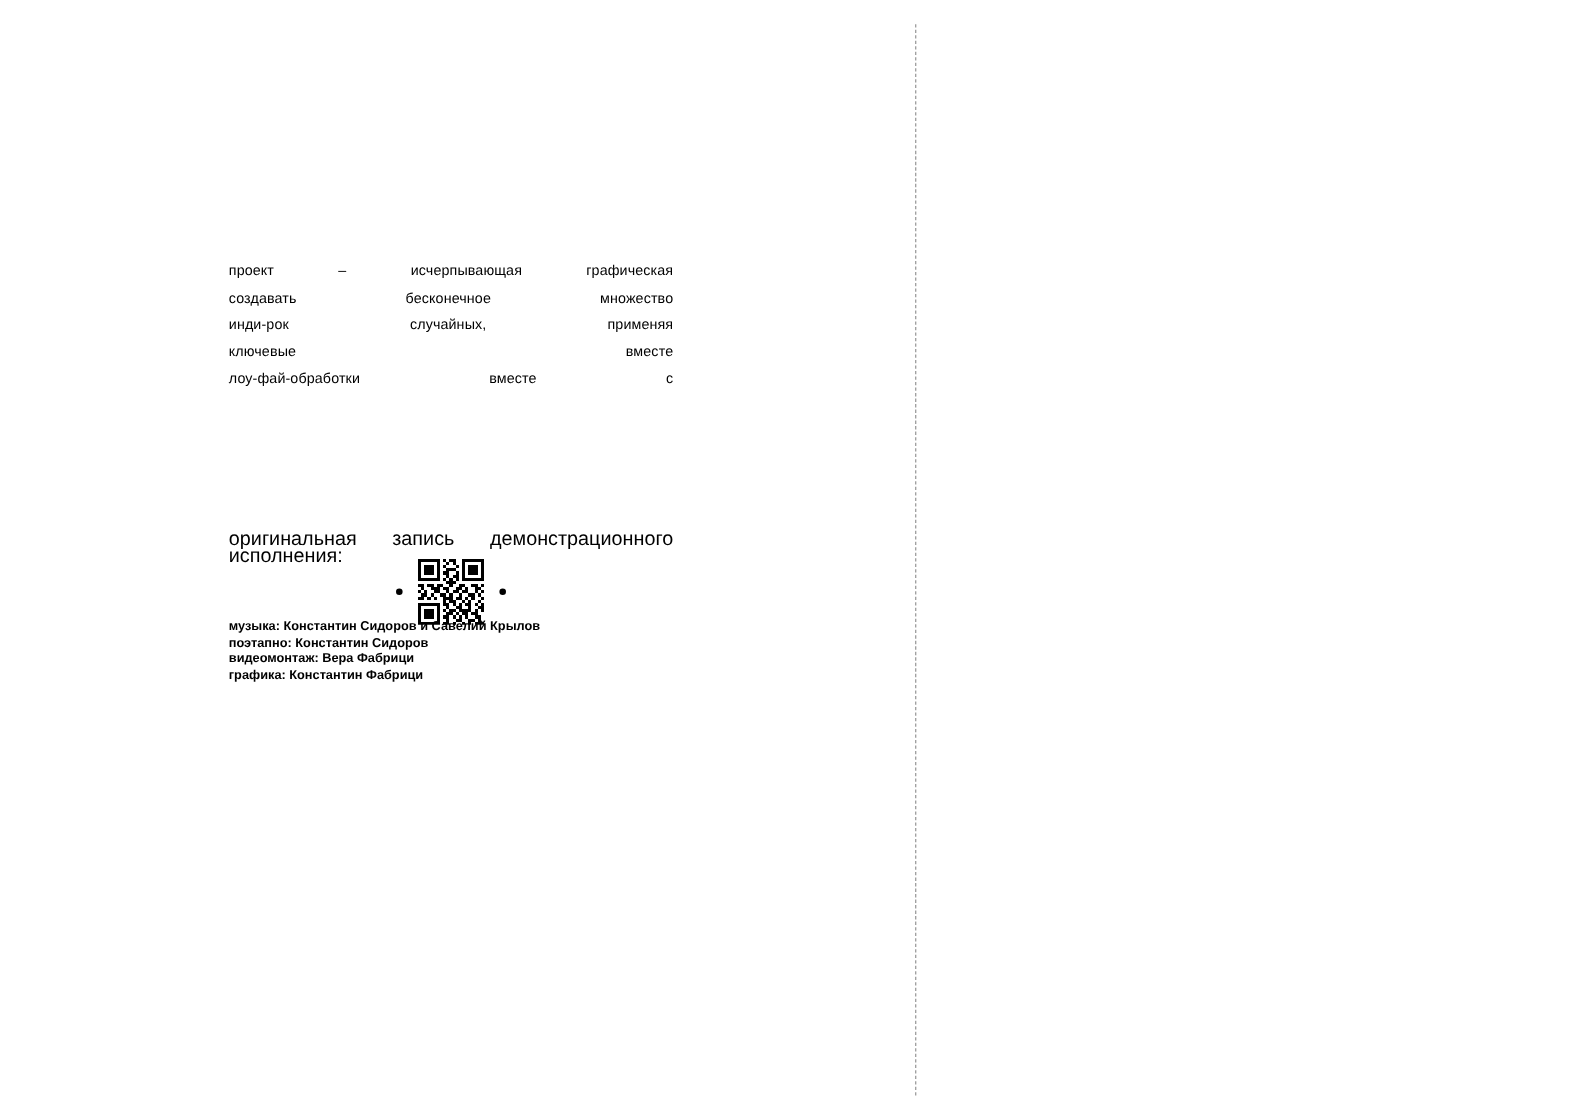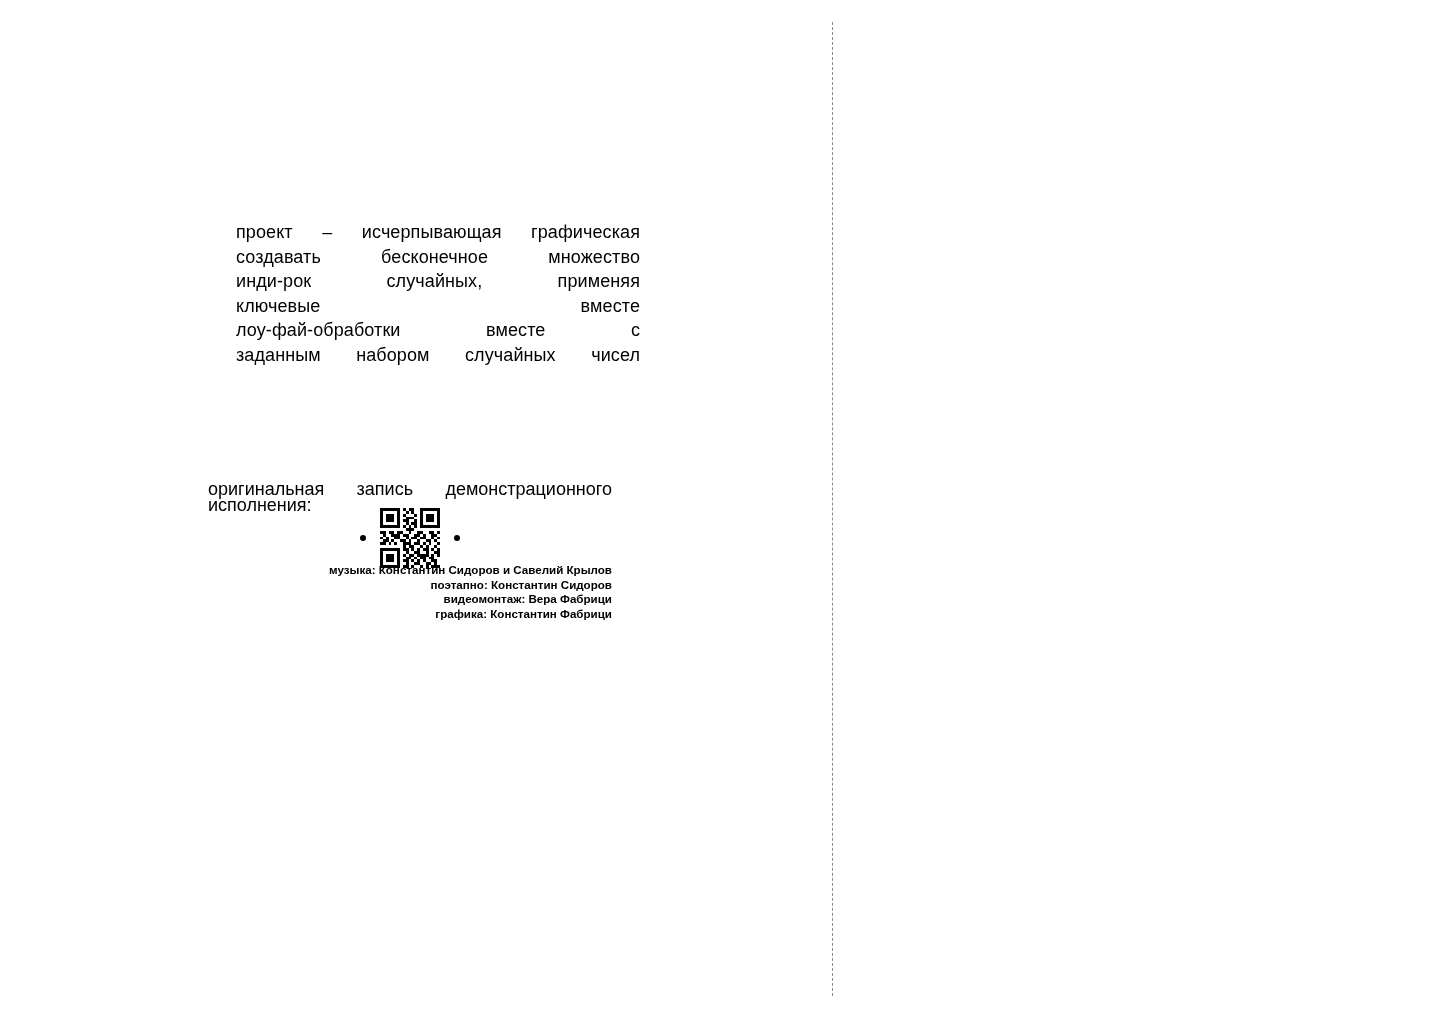--- a/index.html
+++ b/index.html
@@ -35,28 +35,27 @@
     top: 22px;
     bottom: 22px;
     width: 0;
     border-left: 1.4px dashed #8a8a8a;
   }
 
   
   .blurb {
     position: absolute;
     left: 208px;
-    top: 220px;
-    width: 404px;
-    font-size: 18px;
+    top: 234px;
+    width: 404px;
+    font-size: 13px;
     line-height: 24.6px;
     text-align: justify;
     text-align-last: justify;
     letter-spacing: 0.1px;
-    margin-left: 28px;
   }
   .blurb .spaced {
     letter-spacing: 5.2px;
   }
 
   .record-label {
     position: absolute;
     left: 208px;
     top: 481px;
     width: 404px;
@@ -90,41 +89,39 @@
     flex: none;
     display: block;
     image-rendering: pixelated;
   }
 
   .credits {
     position: absolute;
     left: 208px;
     top: 563px;
     width: 404px;
-    text-align: right;
     font-size: 11.6px;
     line-height: 14.6px;
     font-weight: 600;
   }
   .credits div { white-space: nowrap; }
 </style>
 </head>
 <body>
 
 <div class="page">
 
   <div class="half">
 
     <div class="blurb">
       <div>проект – исчерпывающая графическая</div>
       <div>создавать бесконечное множество</div>
       <div>инди-рок случайных, применяя</div>
       <div>ключевые вместе</div>
       <div>лоу-фай-обработки вместе с</div>
-      <div>заданным набором случайных чисел</div>
     </div>
 
     <div class="record-label">оригинальная запись демонстрационного исполнения:</div>
 
     <div class="qr-row">
       <span class="dot"></span>
       <svg class="qr" viewBox="0 0 21 21" shape-rendering="crispEdges">
         <rect width="21" height="21" fill="#ffffff"></rect>
         <g fill="#000000">
           <rect x="0" y="0" width="7" height="1"></rect>

